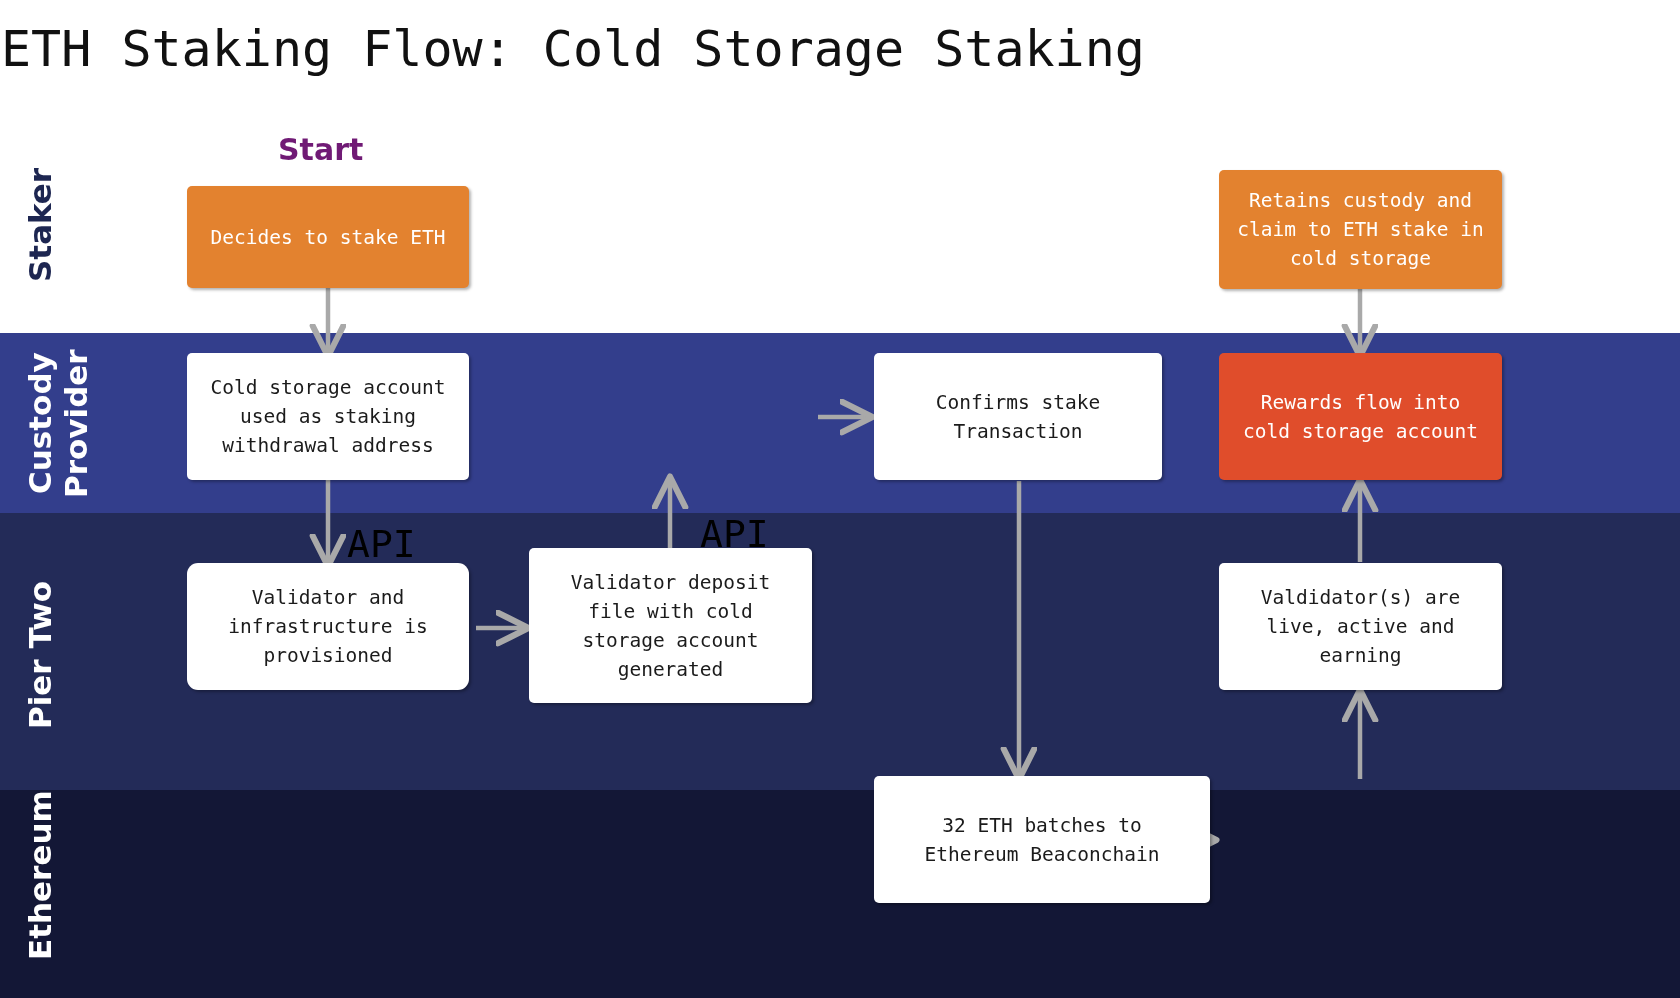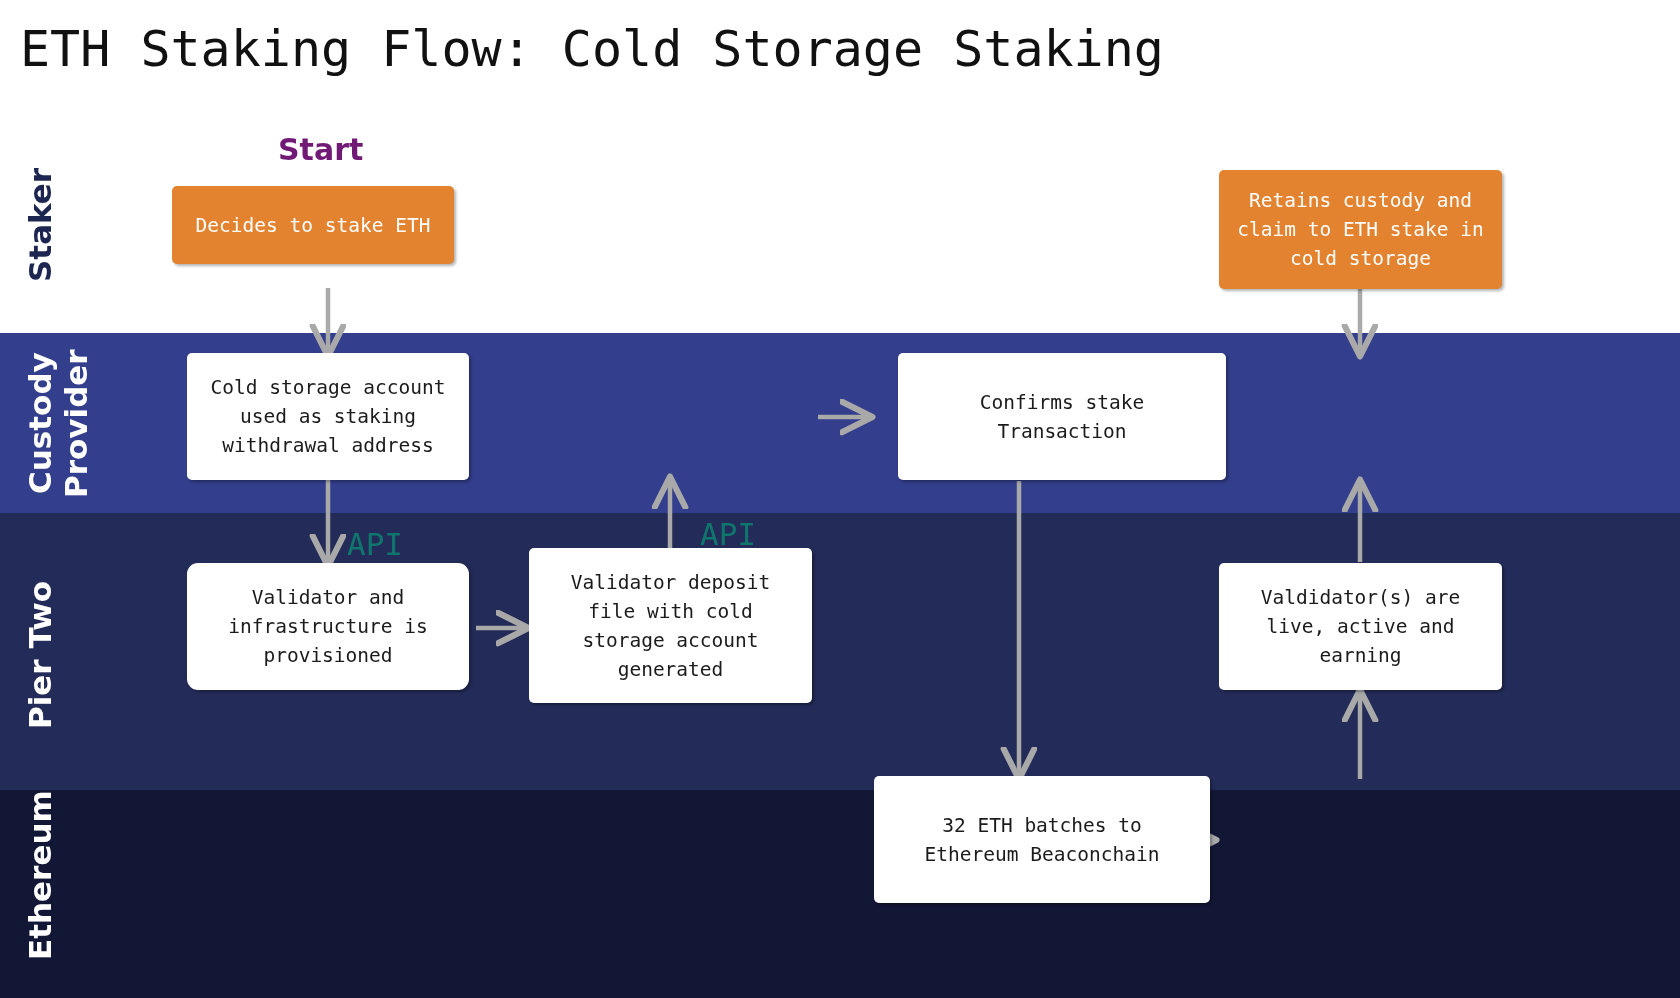--- a/index.html
+++ b/index.html
@@ -7,21 +7,21 @@
     width:1680px;height:998px;
     background:#ffffff;
     font-family:"DejaVu Sans Mono","Liberation Mono",monospace;
     overflow:hidden;
     position:relative;
   }
   #canvas{position:absolute;left:0;top:0;width:1680px;height:998px;}
 
   
   .title{
-    position:absolute;left:20px;top:18px;
+    position:absolute;left:1px;top:18px;
     font-size:50px;line-height:62px;
     font-weight:400;
     color:#111111;
     letter-spacing:0px;
     white-space:nowrap;
   }
 
   
   .lane{position:absolute;left:0;width:1680px;}
   .lane-staker{top:120px;height:213px;background:#ffffff;}
@@ -71,22 +71,22 @@
     white-space:nowrap;
   }
   .start-label{
     left:278px;top:131px;
     font-size:30px;line-height:38px;
     color:#701a75;
   }
   .api-label{
     font-family:"DejaVu Sans Mono","Liberation Mono",monospace;
     font-weight:400;
-    font-size:31px;line-height:38px;
-    color:#0f766e;
+    font-size:38px;line-height:38px;
+    color:#000000;
   }
   .api1{left:347px;top:525px;}
   .api2{left:700px;top:515px;}
 
   
   svg#wires{position:absolute;left:0;top:0;width:1680px;height:998px;pointer-events:none;}
 </style>
 </head>
 <body>
 
@@ -132,34 +132,36 @@
       <line x1="1360" y1="562" x2="1360" y2="484"></line>
 
       <line x1="1360" y1="289" x2="1360" y2="352"></line>
     </g>
   </svg>
 
   <div class="freetext start-label">Start</div>
   <div class="freetext api-label api1">API</div>
   <div class="freetext api-label api2">API</div>
 
-  <div class="node orange" style="left:172px;top:186px;width:282px;height:78px;">Decides to stake ETH</div>
+  <div class="node orange" style="left:187px;top:186px;width:282px;height:102px;">Decides to stake ETH</div>
 
   <div class="node orange" style="left:1219px;top:170px;width:283px;height:119px;">Retains custody and
 claim to ETH stake in
 cold storage</div>
 
   <div class="node white" style="left:187px;top:353px;width:282px;height:127px;">Cold storage account
 used as staking
 withdrawal address</div>
 
 
-  <div class="node white" style="left:874px;top:353px;width:328px;height:127px;margin-left:24px;">Confirms stake
+  <div class="node white" style="left:874px;top:353px;width:288px;height:127px;">Confirms stake
 Transaction</div>
 
+  <div class="node red" style="left:1219px;top:353px;width:283px;height:127px;">Rewards flow into
+cold storage account</div>
 
   <div class="node white" style="left:187px;top:563px;width:282px;height:127px;border-radius:11px;">Validator and
 infrastructure is
 provisioned</div>
 
   <div class="node white" style="left:1219px;top:563px;width:283px;height:127px;">Valdidator(s) are
 live, active and
 earning</div>
 
   <div class="node white" style="left:529px;top:548px;width:283px;height:155px;">Validator deposit

